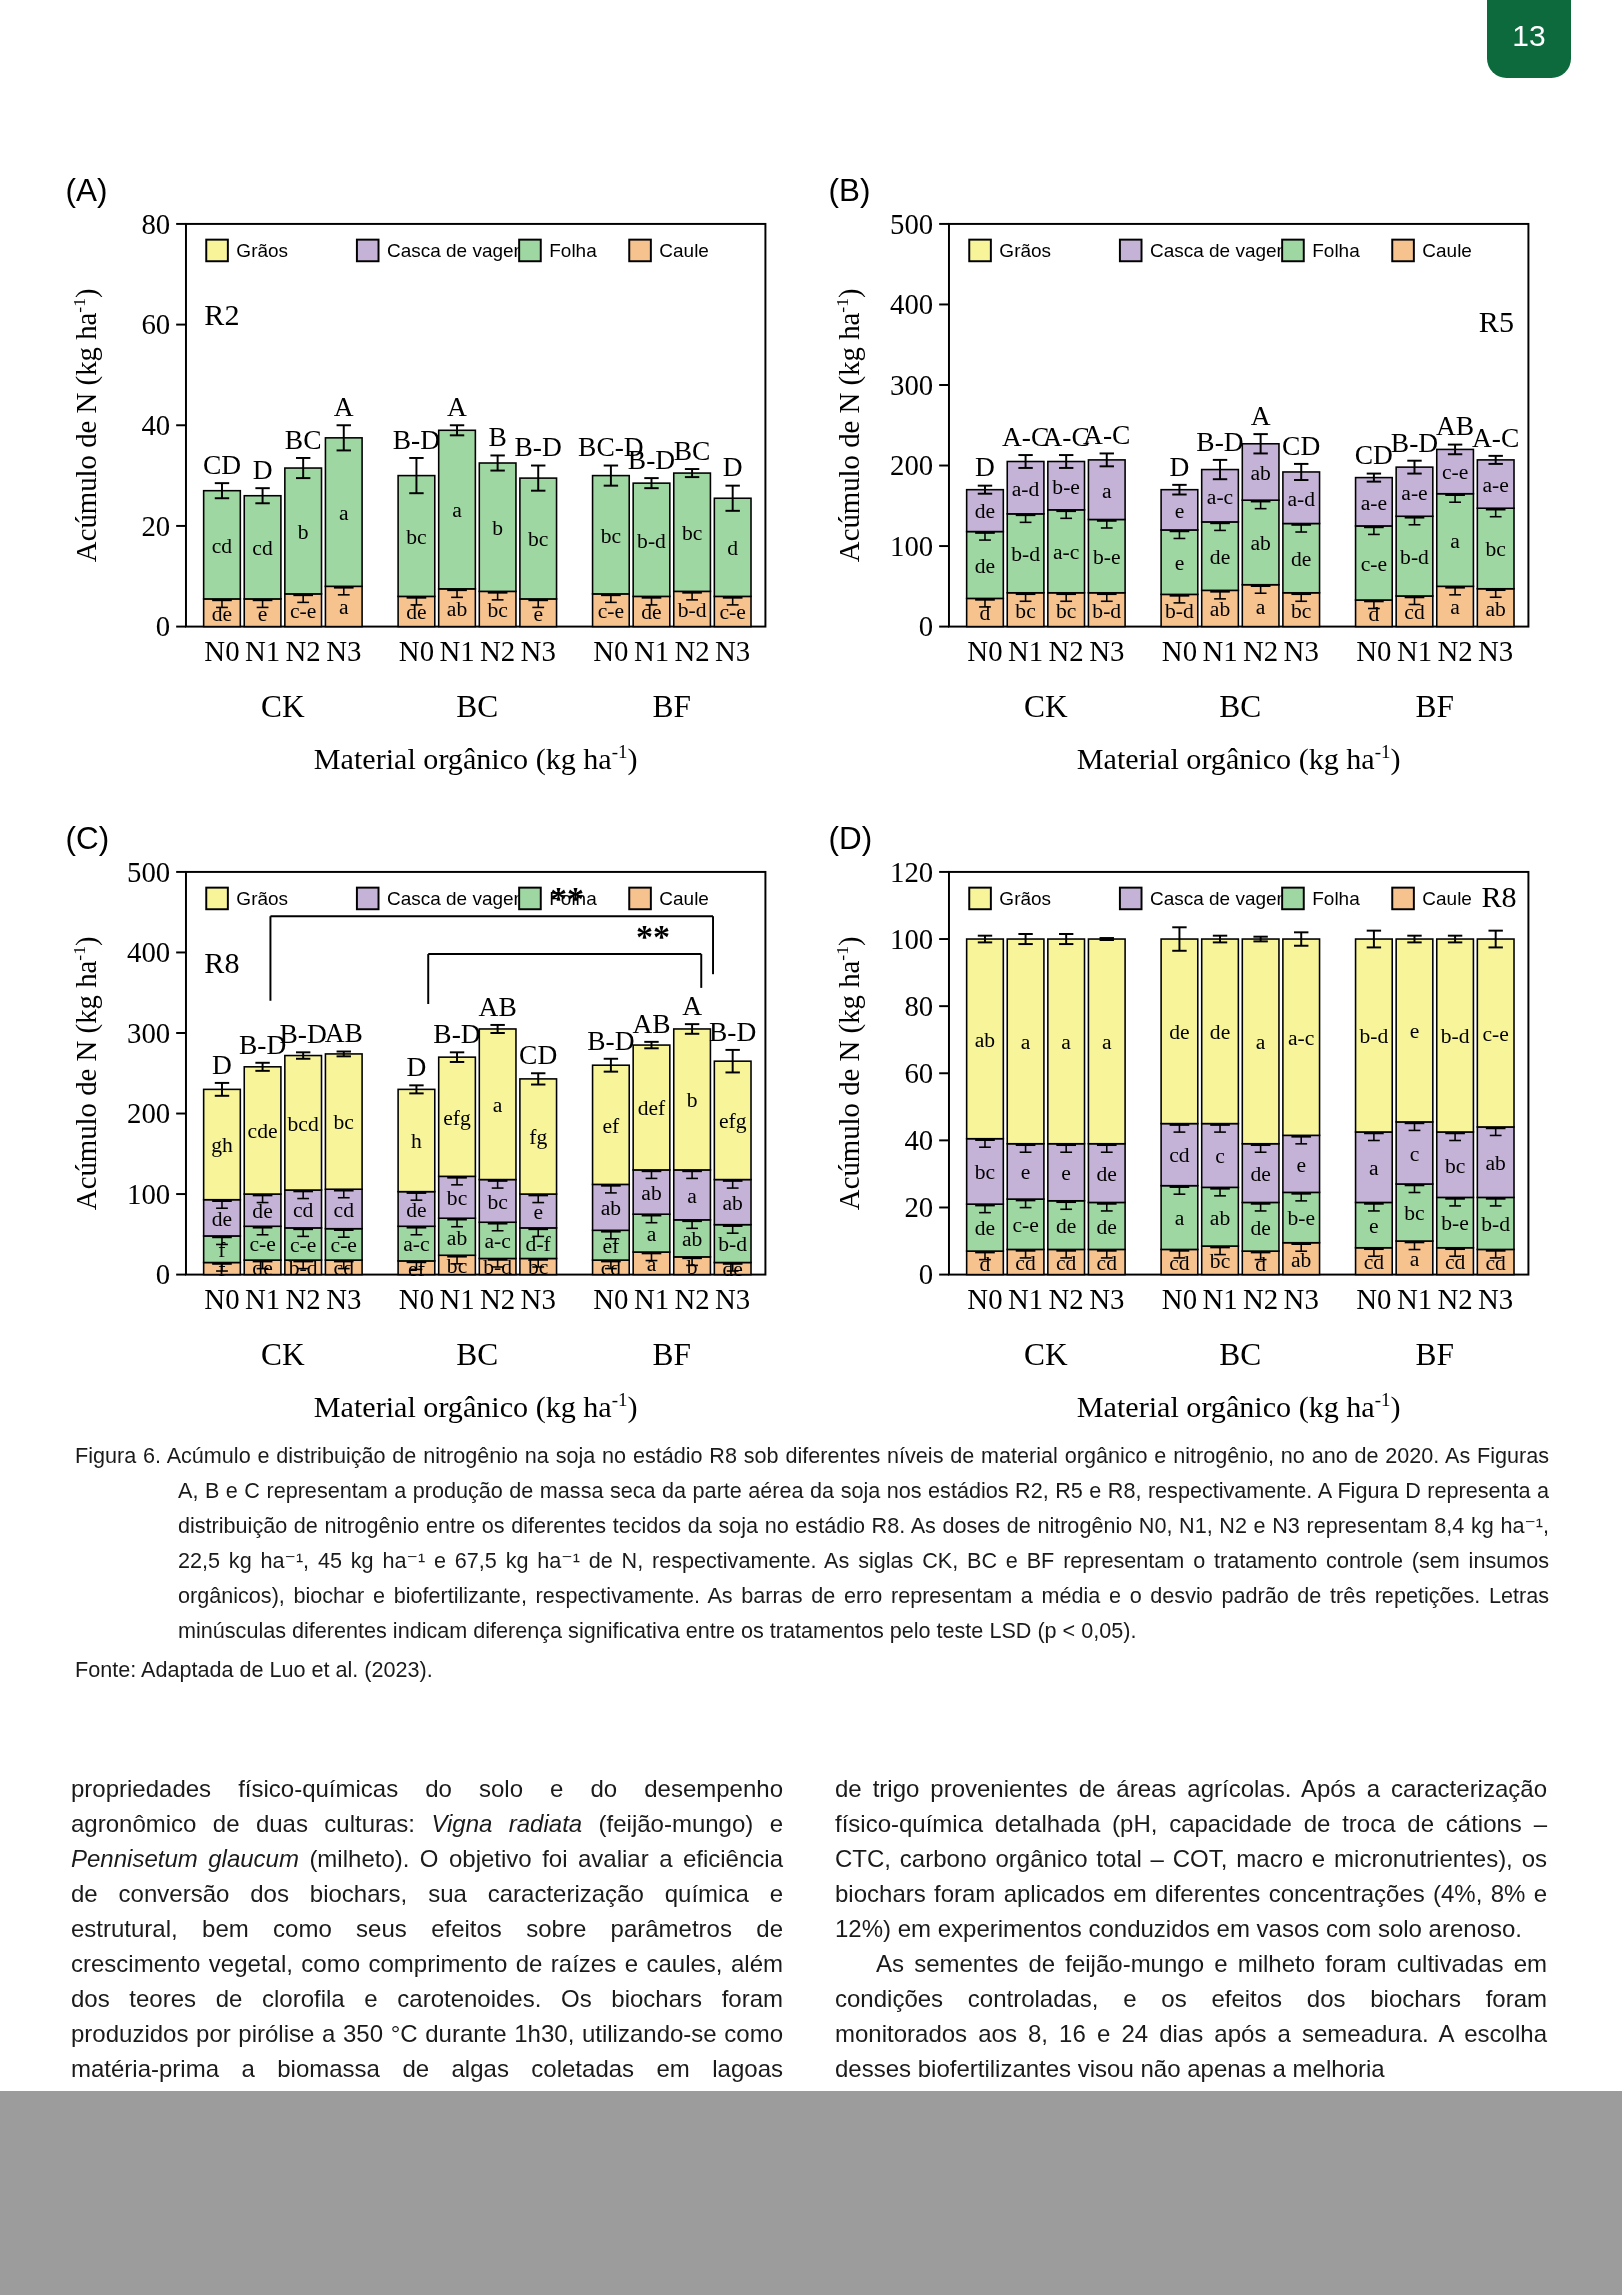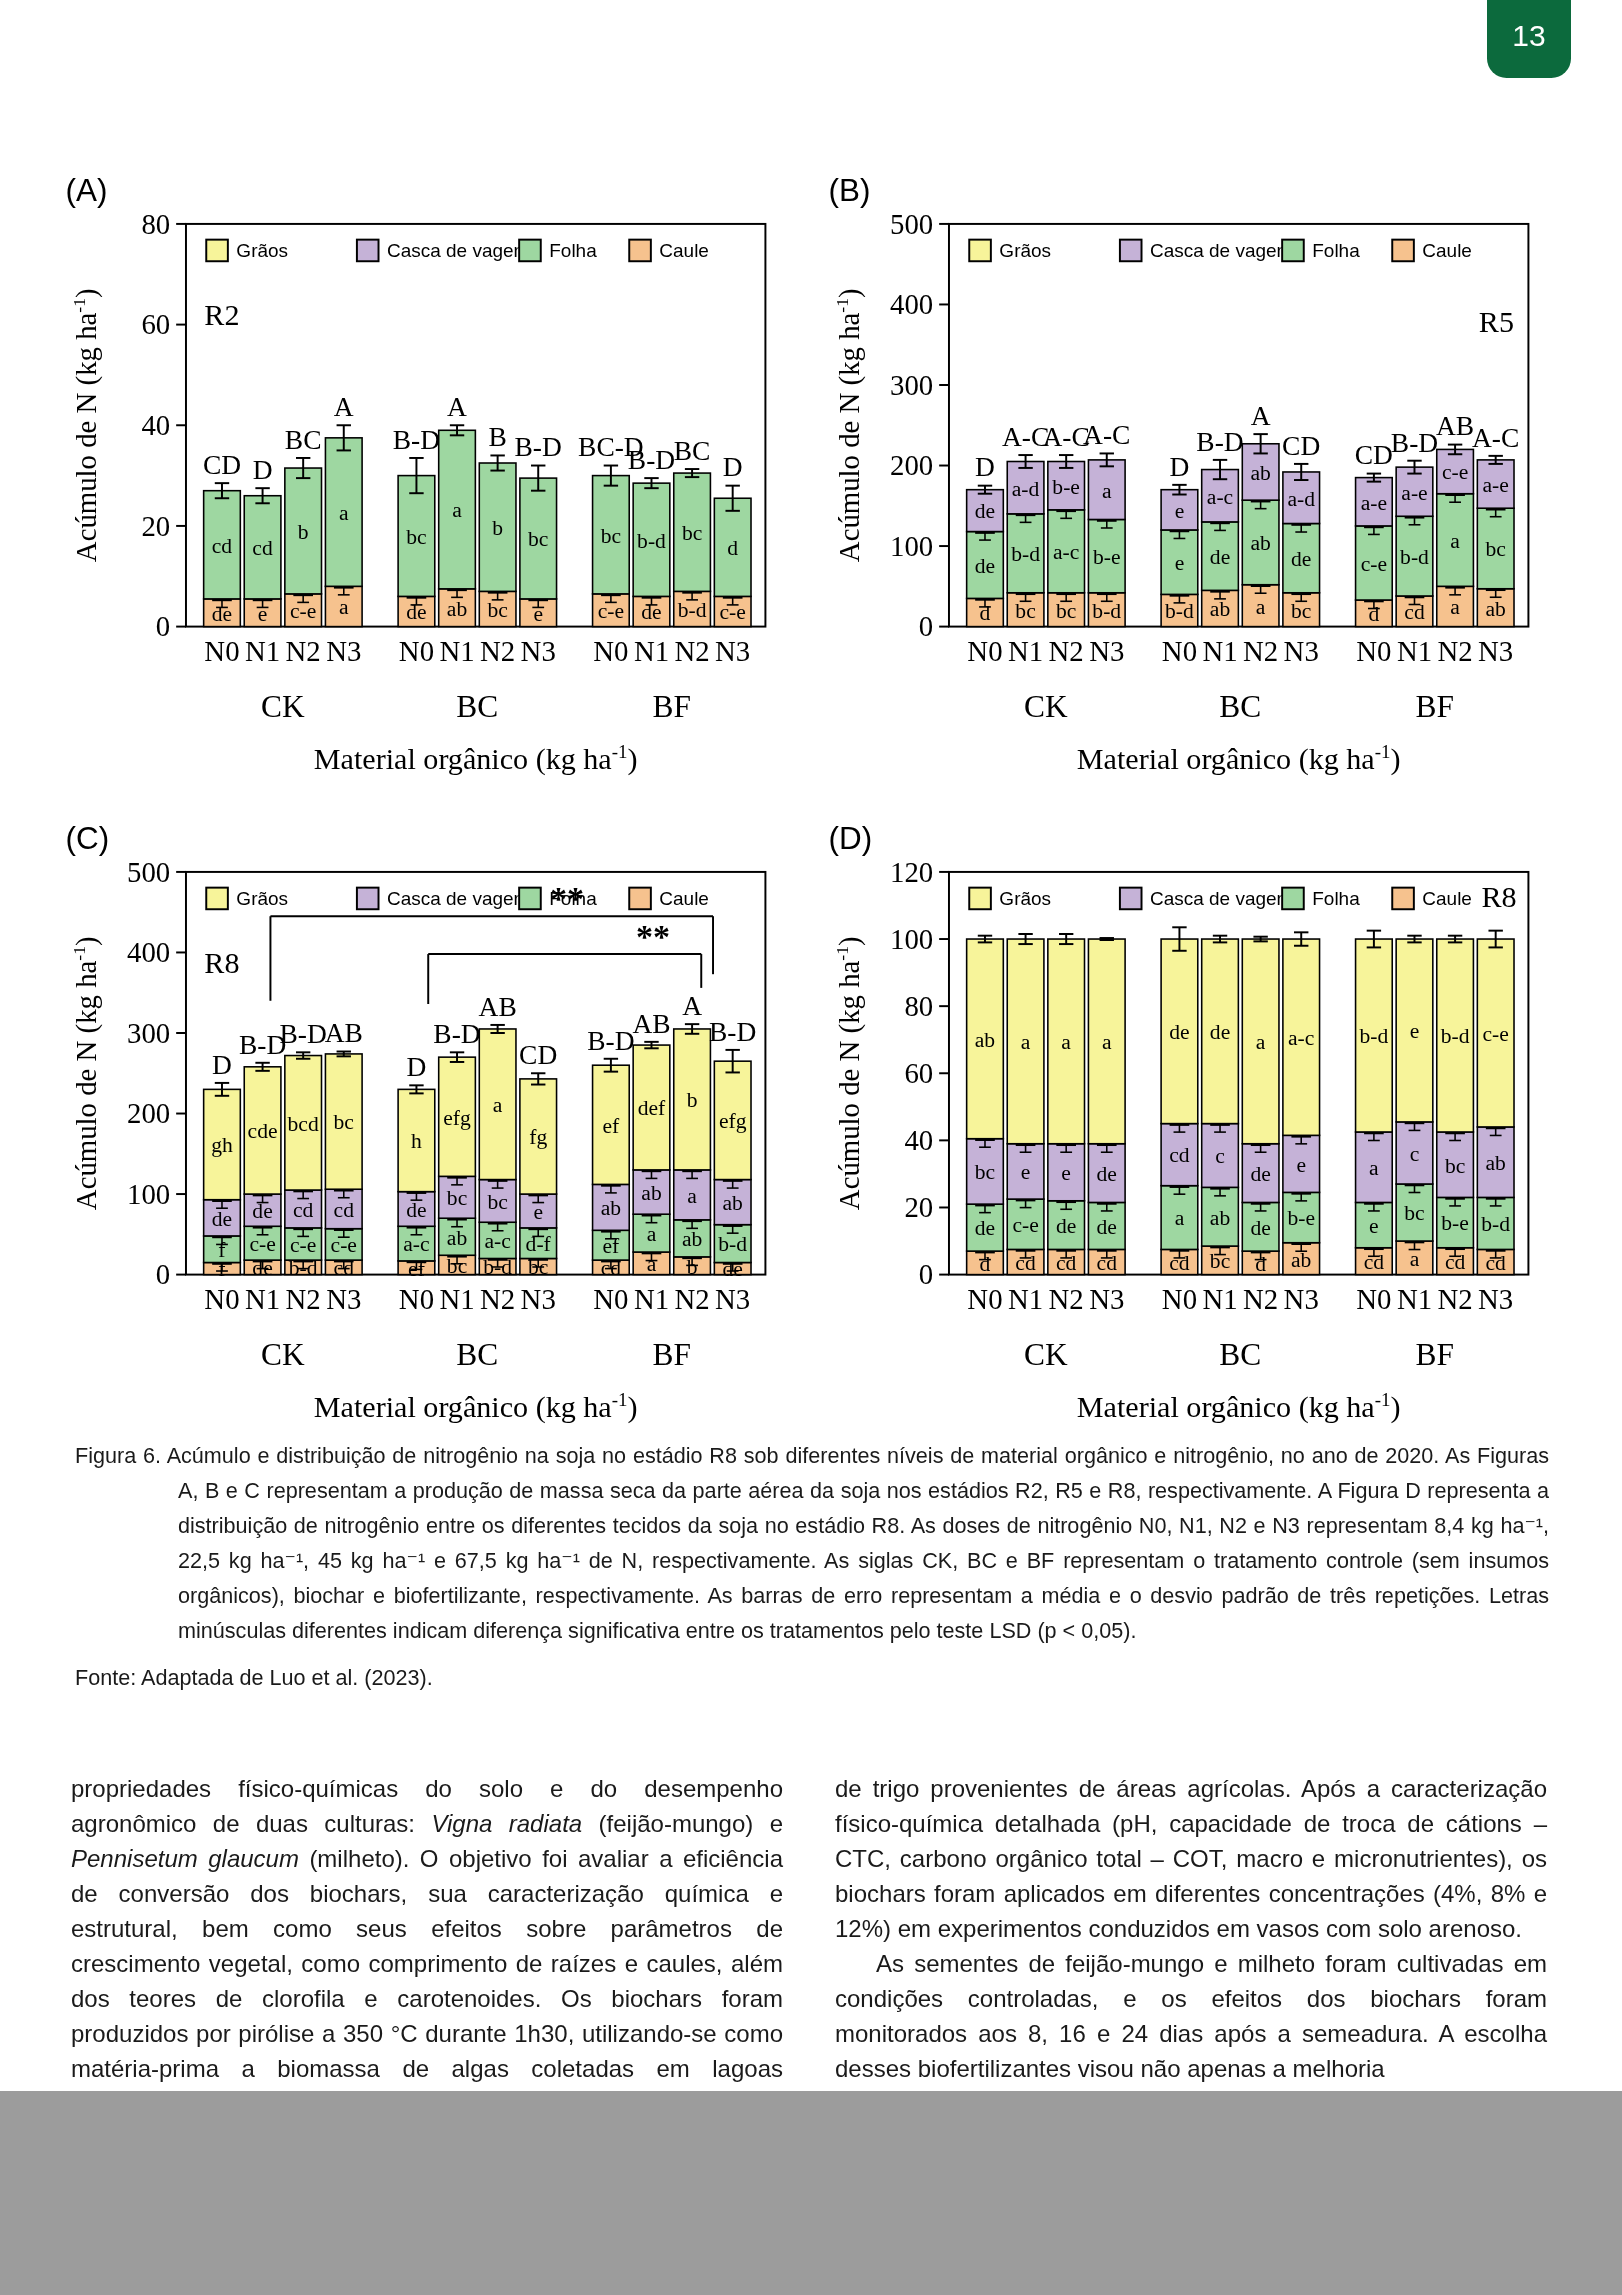--- a/index.html
+++ b/index.html
@@ -8,21 +8,21 @@
   .badge{position:absolute;left:1487px;top:-6.5px;width:84px;height:84px;
          border-radius:0 0 19.6px 19.6px;display:flex;align-items:center;justify-content:center;
          color:#fff;font-size:30px;}
   .charts{position:absolute;left:60px;top:165px;width:1505px;
           display:grid;grid-template-columns:743px 743px;column-gap:19.6px;row-gap:26px;}
   .chart-cell svg{display:block;}
   .caption-wrap{position:absolute;left:75px;top:1438px;width:1474px;
                 font-size:21.6px;line-height:35px;text-align:justify;}
   .caption{padding-left:103px;text-indent:-103px;}
   .bold{font-weight:normal;}
-  .fonte{margin-top:12px;text-align:left;}
+  .fonte{margin-top:4px;text-align:left;}
   .columns{position:absolute;left:71px;top:1771px;width:1476px;
            display:grid;grid-template-columns:712px 712px;column-gap:52px;}
   .col p{margin:0;font-size:24px;line-height:35px;text-align:justify;}
   .col p.indent{text-indent:41px;}
   .col p i{font-style:italic;}
   .footer{position:absolute;left:241px;top:2252px;width:1141px;height:56px;
           border-radius:18.3px 18.3px 0 0;display:flex;align-items:center;justify-content:center;
           color:#fff;font-weight:bold;font-size:27px;letter-spacing:0.3px;white-space:nowrap;}
 </style>
 </head>

